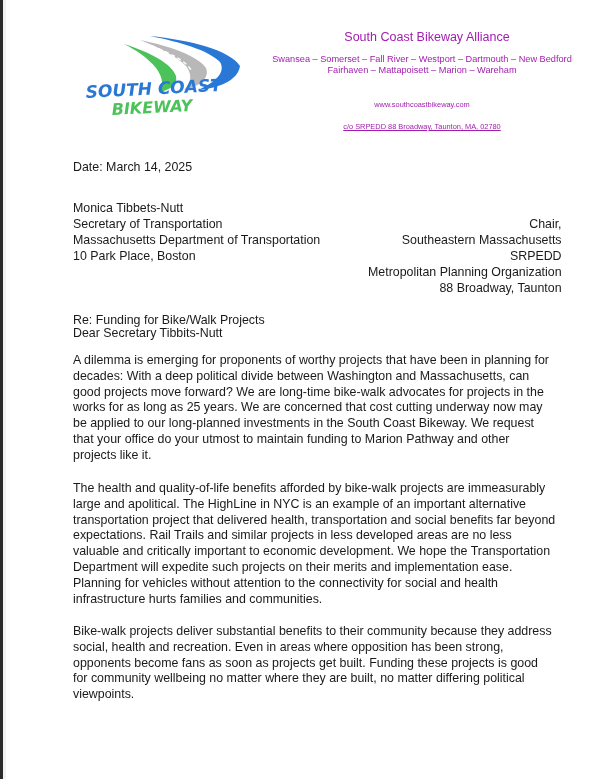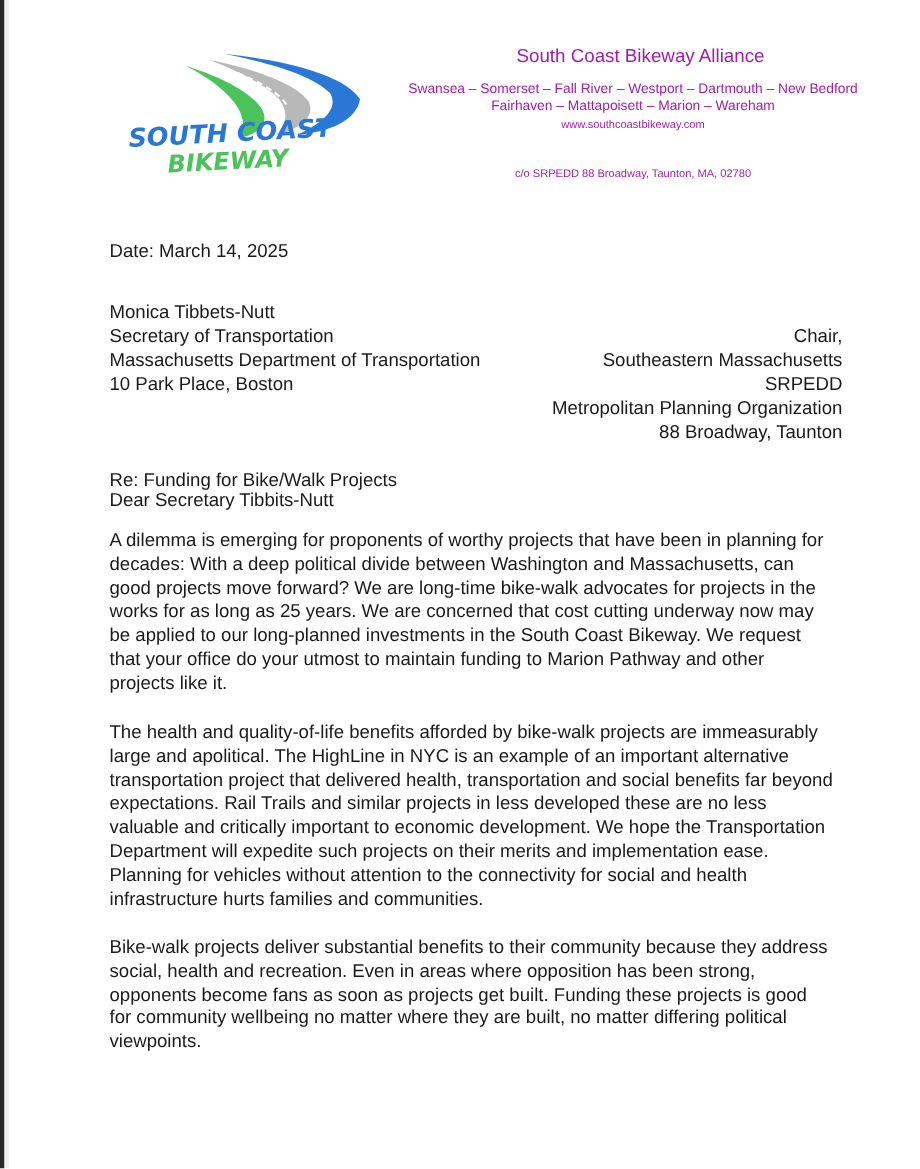--- a/index.html
+++ b/index.html
@@ -20,22 +20,22 @@
   .logo {
     position: absolute; left: 80px; top: 32px; width: 180px; height: 88px;
   }
   .logo svg { display: block; }
   .header {
     position: absolute; left: 262px; top: 30px; width: 320px;
     text-align: center; color: #a21caf;
   }
   .header .org { font-size: 12.5px; line-height: 15px; margin-left: 10px; }
   .header .towns { font-size: 9.2px; line-height: 11px; margin-top: 9px; }
-  .header .web { font-size: 7.4px; line-height: 9px; margin-top: 2px; }
-  .header .addr { font-size: 7.4px; line-height: 9px; margin-top: 24px; }
+  .header .web { font-size: 7.4px; line-height: 9px; margin-top: 24px; }
+  .header .addr { font-size: 7.4px; line-height: 9px; margin-top: 13px; text-decoration: underline; }
 
   .text { position: absolute; font-size: 12.4px; line-height: 16px; white-space: nowrap; }
   .para { position: absolute; left: 73px; width: 500px; font-size: 12.4px; line-height: 15.8px; }
   .para div { white-space: nowrap; }
 </style>
 </head>
 <body>
 
 <div class="left-edge"></div>
 <div class="left-edge2"></div>
@@ -90,21 +90,21 @@
   <div>works for as long as 25 years. We are concerned that cost cutting underway now may</div>
   <div>be applied to our long-planned investments in the South Coast Bikeway. We request</div>
   <div>that your office do your utmost to maintain funding to Marion Pathway and other</div>
   <div>projects like it.</div>
 </div>
 
 <div class="para" style="top:481px;">
   <div>The health and quality-of-life benefits afforded by bike-walk projects are immeasurably</div>
   <div>large and apolitical.  The HighLine in NYC is an example of an important alternative</div>
   <div>transportation project that delivered health, transportation and social benefits far beyond</div>
-  <div>expectations. Rail Trails and similar projects in less developed these are no less</div>
+  <div>expectations. Rail Trails and similar projects in less developed areas are no less</div>
   <div>valuable and critically important to economic development. We hope the Transportation</div>
   <div>Department will expedite such projects on their merits and implementation ease.</div>
   <div>Planning for vehicles without attention to the connectivity for social and health</div>
   <div>infrastructure hurts families and communities.</div>
 </div>
 
 <div class="para" style="top:624px;">
   <div>Bike-walk projects deliver substantial benefits to their community because they address</div>
   <div>social, health and recreation.  Even in areas where opposition has been strong,</div>
   <div>opponents become fans as soon as projects get built.  Funding these projects is good</div>

